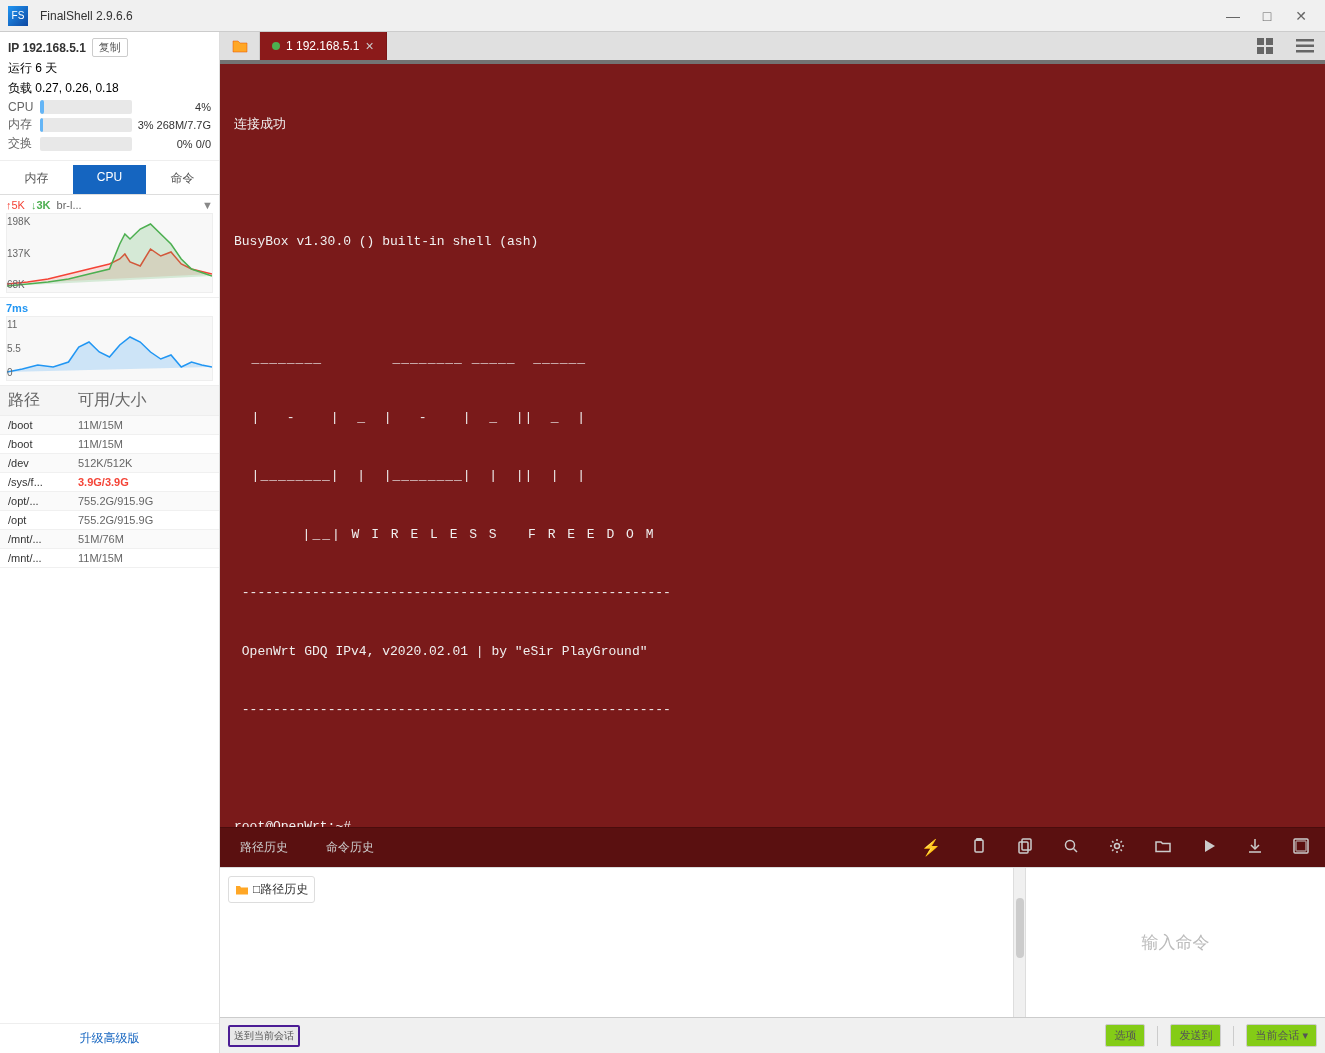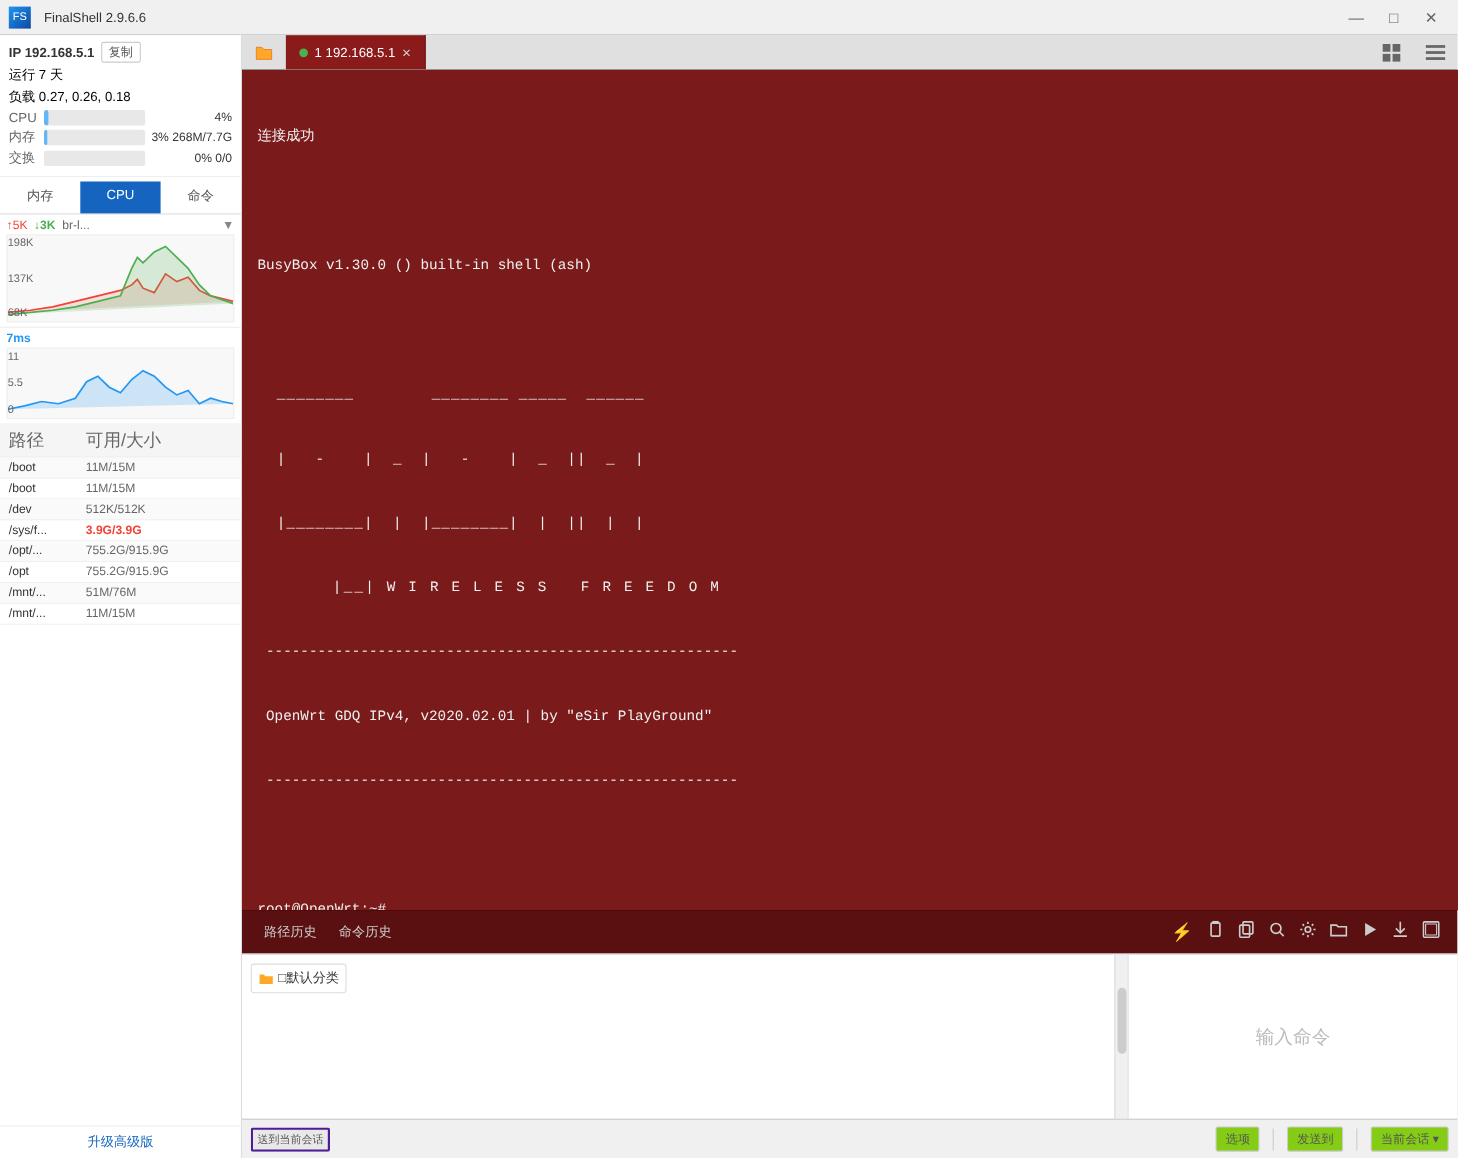--- a/index.html
+++ b/index.html
@@ -172,21 +172,21 @@
       flex-direction: column;
       background: #f0f0f0;
     }
 
     
     .content-tab-bar {
       height: 32px;
       background: #e0e0e0;
       display: flex;
       align-items: stretch;
-      border-bottom: 1px solid #737373;
+      border-bottom: 4px solid #737373;
     }
     .folder-btn {
       width: 40px;
       display: flex;
       align-items: center;
       justify-content: center;
       cursor: pointer;
       color: #555;
       border-right: 1px solid #ccc;
     }
@@ -226,21 +226,21 @@
       white-space: pre-wrap;
       line-height: 1.5;
     }
 
     .terminal-toolbar {
       height: 40px;
       background: #5a1010;
       display: flex;
       align-items: center;
       padding: 0 12px;
-      gap: 4px;
+      gap: 22px;
       border-top: 1px solid #4a0c0c;
     }
     .terminal-toolbar-btn {
       color: #ccc;
       cursor: pointer;
       font-size: 12px;
       padding: 4px 8px;
       border-radius: 2px;
     }
     .terminal-toolbar-sep { flex: 1; }
@@ -333,21 +333,21 @@
 
 <div class="main-layout">
 
   <div class="sidebar">
     <div class="sidebar-info">
       <div class="info-row">
         <span class="info-value">IP 192.168.5.1</span>
         <button class="copy-btn">复制</button>
       </div>
       <div class="info-row">
-        <span>运行 7 天</span>
+        <span>运行 6 天</span>
       </div>
       <div class="info-row">
         <span>负载 0.27, 0.26, 0.18</span>
       </div>
 
       <div class="metric-row">
         <span class="metric-label">CPU</span>
         <div class="metric-bar-wrap">
           <div class="metric-bar" style="width:4%;background:#64b5f6;"></div>
         </div>
@@ -559,21 +559,21 @@
         </svg>
       </span>
     </div>
 
     <div class="bottom-section">
       <div class="file-browser">
         <div class="default-category">
           <svg width="14" height="14" viewBox="0 0 14 14">
             <path d="M1 3h4l1 1.5H13v7H1z" fill="#ffa726"></path>
           </svg>
-          <span>□默认分类</span>
+          <span>□路径历史</span>
         </div>
       </div>
 
       <div style="width:12px;background:#f0f0f0;border-left:1px solid #ddd;">
         <div style="width:8px;height:60px;background:#ccc;border-radius:4px;margin:2px auto;margin-top:30px;"></div>
       </div>
 
       <div class="cmd-input-area">
         <span style="cursor:text;">输入命令</span>
       </div>

